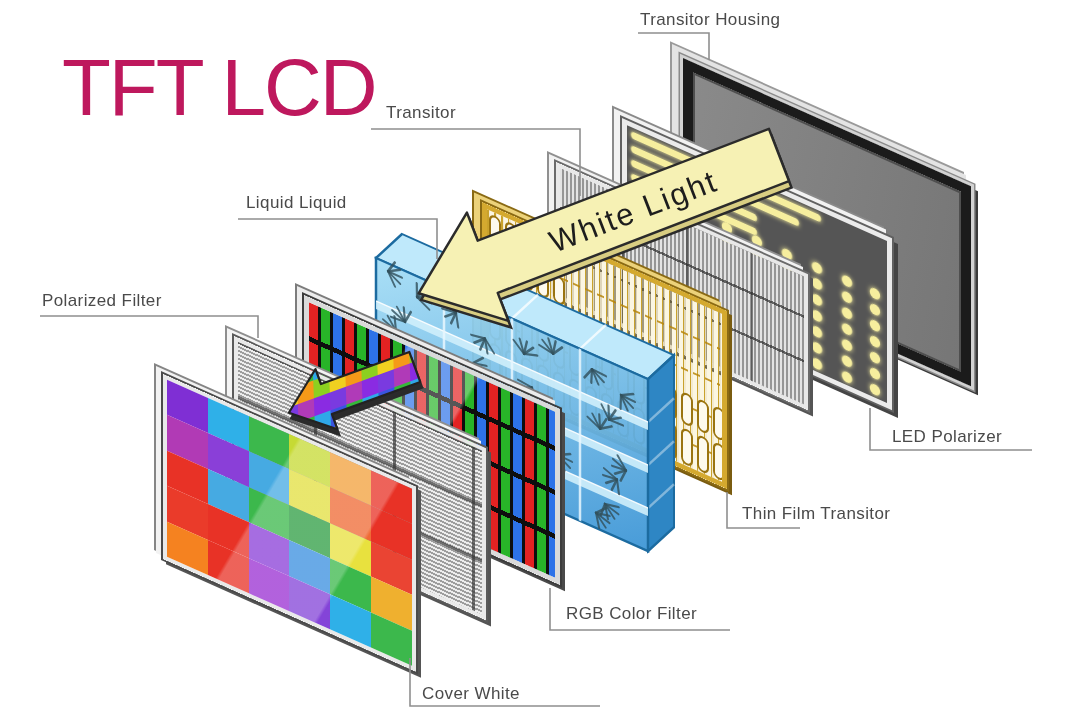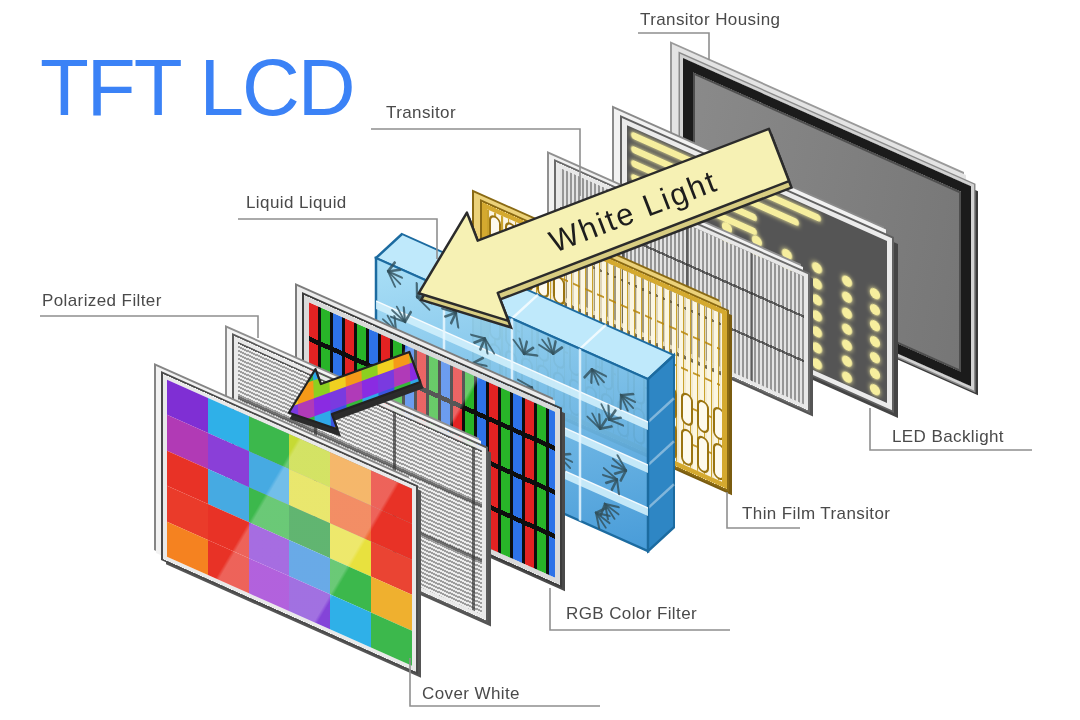--- a/index.html
+++ b/index.html
@@ -70,21 +70,21 @@
     background:linear-gradient(115deg,rgba(255,255,255,0) 40%,rgba(255,255,255,.24) 41% 70%,rgba(255,255,255,0) 71%)}
 
   #lc-svg,#white-arrow-svg,#rgb-arrow-svg{position:absolute;overflow:visible}
   #lc-svg{left:340px;top:200px;width:360px;height:330px}
   #white-arrow-svg{left:408px;top:138px;width:400px;height:210px}
   #rgb-arrow-svg{left:282px;top:352px;width:180px;height:120px}
 
   #lines{position:absolute;left:0;top:0;width:1080px;height:720px;pointer-events:none}
 
   .lbl{position:absolute;color:var(--label-color);font-size:17px;letter-spacing:.4px;white-space:nowrap}
-  #title{position:absolute;left:40px;top:48px;font-size:80px;letter-spacing:-2px;color:#3b82f6;line-height:1.0}
+  #title{position:absolute;left:62px;top:48px;font-size:80px;letter-spacing:-2px;color:#be185d;line-height:1.0}
 
   .wl-text{font-size:31px;fill:#1d1d1d;letter-spacing:2px}
 </style>
 </head>
 <body>
 
 <div id="stage">
 
   <div class="layer" id="housing"></div>
 
@@ -481,17 +481,17 @@
       <polyline points="550,588 550,630 730,630"></polyline>
       <polyline points="410,658 410,706 600,706"></polyline>
     </g>
   </svg>
 
   <div id="title">TFT LCD</div>
   <div class="lbl" style="left:640px;top:10px">Transitor Housing</div>
   <div class="lbl" style="left:386px;top:103px">Transitor</div>
   <div class="lbl" style="left:246px;top:193px">Liquid Liquid</div>
   <div class="lbl" style="left:42px;top:291px">Polarized Filter</div>
-  <div class="lbl" style="left:892px;top:427px">LED Backlight</div>
+  <div class="lbl" style="left:892px;top:427px">LED Polarizer</div>
   <div class="lbl" style="left:742px;top:504px">Thin Film Transitor</div>
   <div class="lbl" style="left:566px;top:604px">RGB Color Filter</div>
   <div class="lbl" style="left:422px;top:684px">Cover White</div>
 </div>
 
 </body></html>

